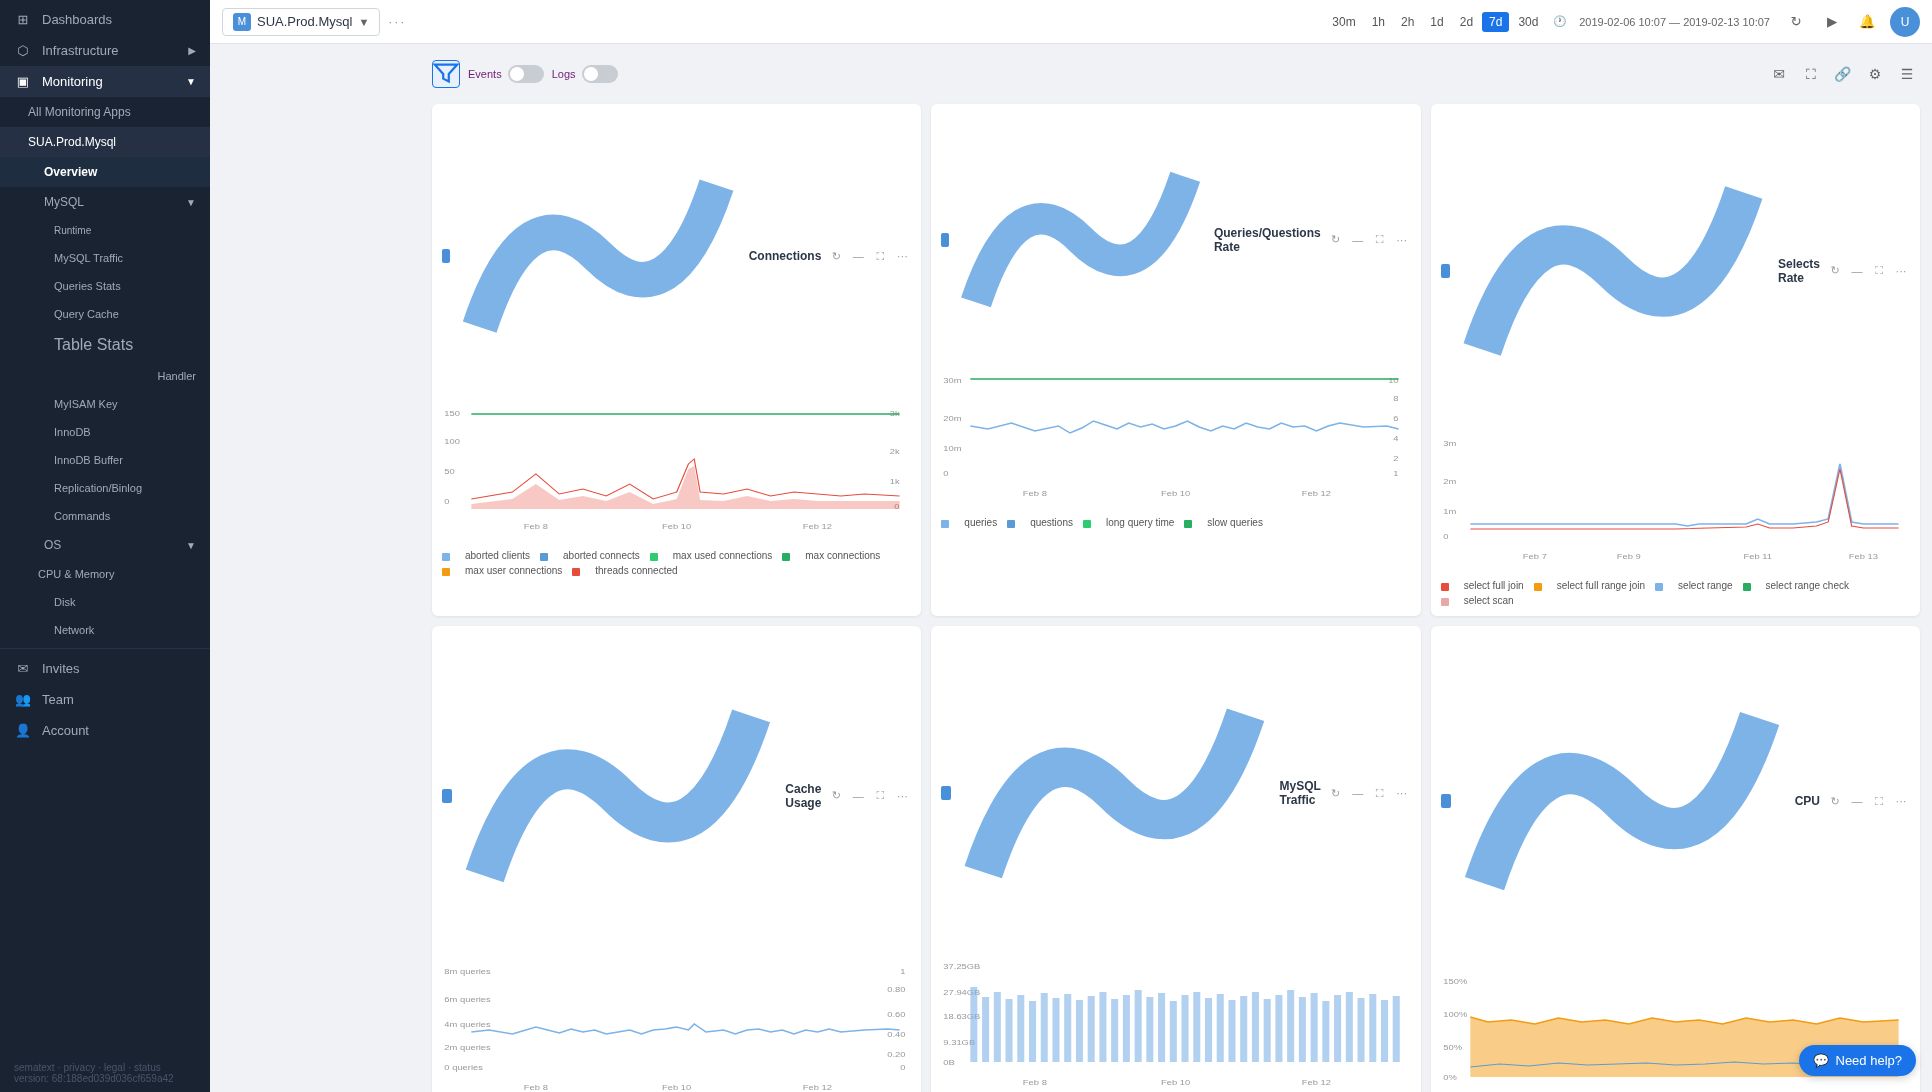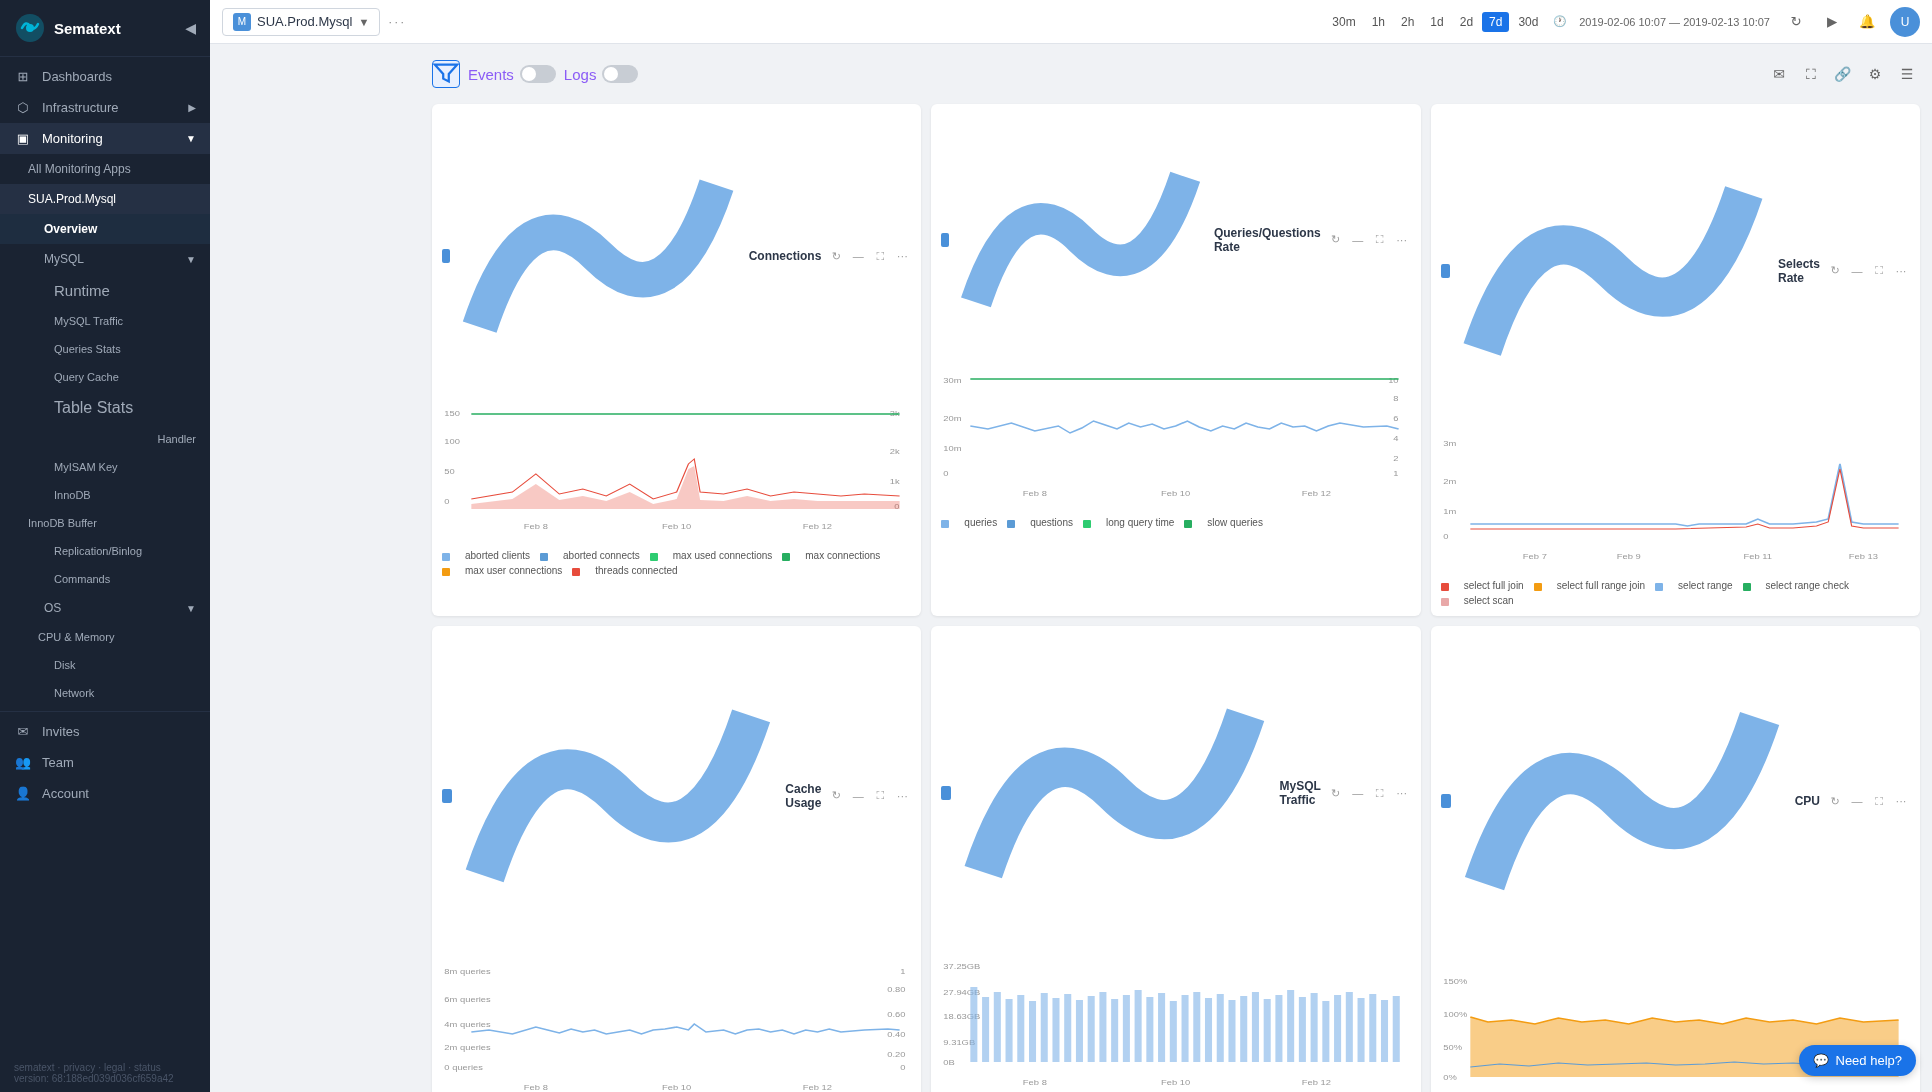--- a/index.html
+++ b/index.html
@@ -48,21 +48,21 @@
     .avatar { width: 30px; height: 30px; border-radius: 50%; background: #4a90d9; display: flex; align-items: center; justify-content: center; color: #fff; font-size: 12px; cursor: pointer; }
 
     
     #main {
       margin-left: 210px; margin-top: 44px; flex: 1; overflow-y: auto; padding: 10px 12px; background: #f0f2f5;
     }
 
     
     .sub-toolbar { display: flex; align-items: center; gap: 8px; margin-bottom: 10px; padding: 6px 0; }
     .toggle-group { display: flex; align-items: center; gap: 6px; }
-    .toggle-label { font-size: 15px; color: #8b5cf6; }
+    .toggle-label { font-size: 11px; color: #701a75; }
     .toggle { width: 36px; height: 18px; border-radius: 9px; background: #c8cdd4; position: relative; cursor: pointer; }
     .toggle-knob { width: 14px; height: 14px; border-radius: 50%; background: #fff; position: absolute; top: 2px; left: 2px; transition: left 0.15s; }
     .filter-icon-btn { width: 28px; height: 28px; border-radius: 4px; border: 1px solid #1a73e8; background: #e8f0fe; display: flex; align-items: center; justify-content: center; color: #1a73e8; cursor: pointer; }
     .sub-toolbar-spacer { flex: 1; }
     .sub-toolbar-right { display: flex; gap: 6px; }
     .sub-tb-icon-btn { width: 26px; height: 26px; border: none; background: none; cursor: pointer; display: flex; align-items: center; justify-content: center; color: #666; font-size: 14px; }
 
     
     .chart-grid { display: grid; grid-template-columns: repeat(3, 1fr); gap: 10px; }
     .chart-card { background: #fff; border-radius: 6px; padding: 10px; box-shadow: 0 1px 3px rgba(0,0,0,0.08); }
@@ -85,29 +85,20 @@
     }
 
     
     ::-webkit-scrollbar { width: 4px; }
     ::-webkit-scrollbar-thumb { background: #3a4a5c; border-radius: 2px; }
   </style>
 </head>
 <body>
 
 <div id="sidebar">
-  <div class="sidebar-logo">
-    <svg class="logo-icon" viewBox="0 0 32 32">
-      <circle cx="16" cy="16" r="14" fill="#00b4d8" opacity="0.3"></circle>
-      <path d="M8 16 Q12 8 16 14 Q20 20 24 12" stroke="#00b4d8" stroke-width="2.5" fill="none" stroke-linecap="round"></path>
-      <circle cx="16" cy="16" r="4" fill="#00b4d8"></circle>
-    </svg>
-    <span class="logo-text">Sematext</span>
-    <span class="sidebar-collapse-btn">◀</span>
-  </div>
 
   <div class="sidebar-section">
     <div class="sidebar-item">
       <span class="item-icon">⊞</span>
       <span class="item-label">Dashboards</span>
     </div>
     <div class="sidebar-item">
       <span class="item-icon">⬡</span>
       <span class="item-label">Infrastructure</span>
       <span class="chevron">▶</span>
@@ -125,21 +116,21 @@
       <span class="item-label">SUA.Prod.Mysql</span>
     </div>
 
     <div class="sidebar-item sub2" style="background:#1e2d40;color:#fff;font-weight:600;">
       <span class="item-label">Overview</span>
     </div>
     <div class="sidebar-item sub2">
       <span class="item-label">MySQL</span>
       <span class="chevron">▼</span>
     </div>
-    <div class="sidebar-item sub2" style="padding-left:54px;font-size:15px;">
+    <div class="sidebar-item sub2" style="padding-left:54px;font-size:10px;">
       <span class="item-label">Runtime</span>
     </div>
     <div class="sidebar-item sub2" style="padding-left:54px;font-size:11px;">
       <span class="item-label">MySQL Traffic</span>
     </div>
     <div class="sidebar-item sub2" style="padding-left:54px;font-size:11px;">
       <span class="item-label">Queries Stats</span>
     </div>
     <div class="sidebar-item sub2" style="padding-left:54px;font-size:11px;">
       <span class="item-label">Query Cache</span>
@@ -149,21 +140,21 @@
     </div>
     <div class="sidebar-item sub2" style="padding-left:54px;font-size:11px;text-align:right;">
       <span class="item-label">Handler</span>
     </div>
     <div class="sidebar-item sub2" style="padding-left:54px;font-size:11px;">
       <span class="item-label">MyISAM Key</span>
     </div>
     <div class="sidebar-item sub2" style="padding-left:54px;font-size:11px;">
       <span class="item-label">InnoDB</span>
     </div>
-    <div class="sidebar-item sub2" style="padding-left:28px;font-size:11px;">
+    <div class="sidebar-item sub2" style="padding-left:54px;font-size:11px;">
       <span class="item-label">InnoDB Buffer</span>
     </div>
     <div class="sidebar-item sub2" style="padding-left:54px;font-size:11px;">
       <span class="item-label">Replication/Binlog</span>
     </div>
     <div class="sidebar-item sub2" style="padding-left:54px;font-size:11px;">
       <span class="item-label">Commands</span>
     </div>
     <div class="sidebar-item sub2">
       <span class="item-label">OS</span>

